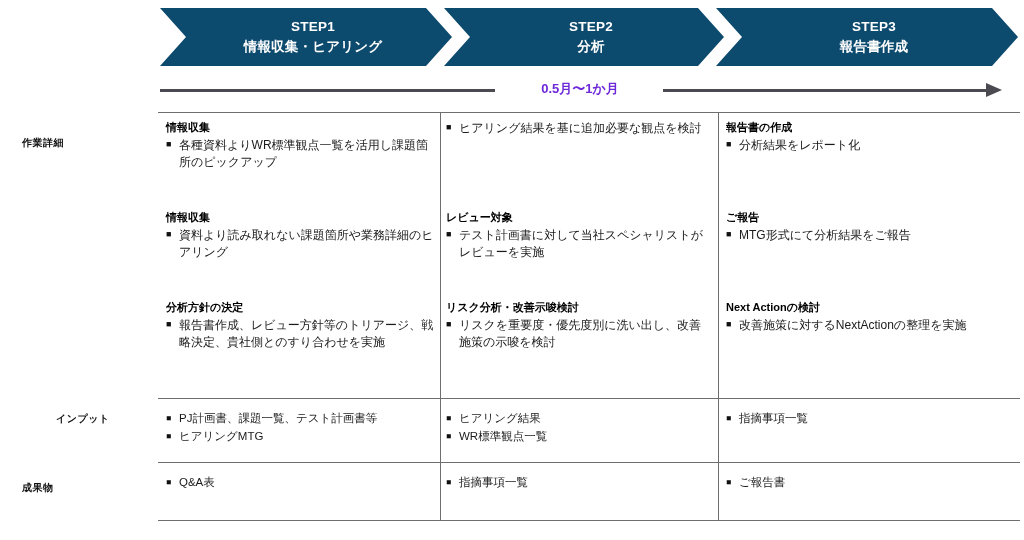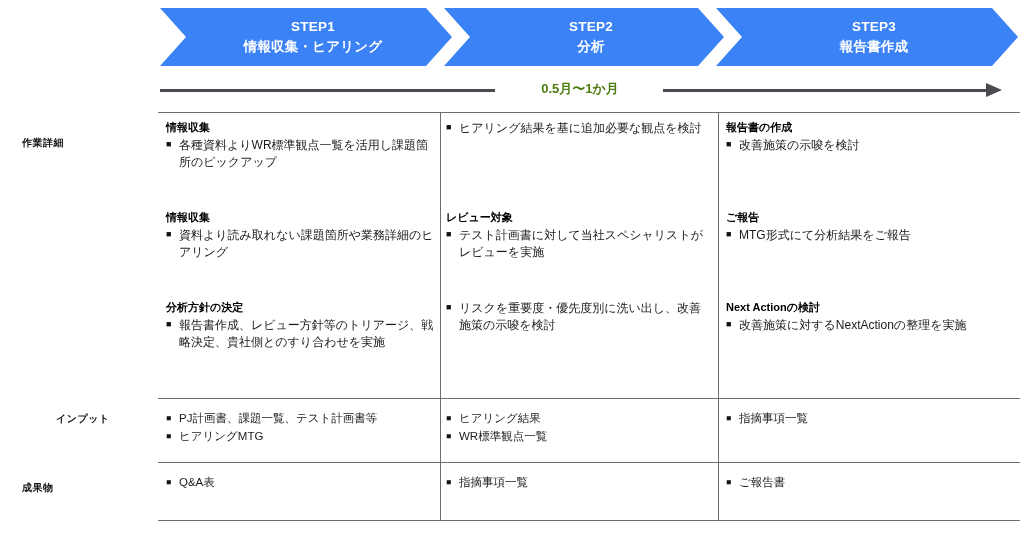--- a/index.html
+++ b/index.html
@@ -21,21 +21,21 @@
     position: absolute;
     left: 160px;
     top: 8px;
     width: 858px;
     height: 58px;
   }
   .chevron {
     position: absolute;
     top: 0;
     height: 58px;
-    background: #3b82f6;
+    background: #0c4a6e;
     display: flex;
     align-items: center;
     justify-content: center;
     text-align: center;
     color: #ffffff;
     -webkit-clip-path: polygon(0 0, calc(100% - 26px) 0, 100% 50%, calc(100% - 26px) 100%, 0 100%, 26px 50%);
     clip-path: polygon(0 0, calc(100% - 26px) 0, 100% 50%, calc(100% - 26px) 100%, 0 100%, 26px 50%);
   }
   .chevron.c1 { left: 0px;   width: 292px; }
   .chevron.c2 { left: 284px; width: 280px; }
@@ -77,21 +77,21 @@
     border-left: 16px solid #4a4a50;
   }
   .tl-label {
     position: absolute;
     left: 342px;
     top: 4px;
     width: 156px;
     text-align: center;
     font-size: 13px;
     font-weight: bold;
-    color: #4d7c0f;
+    color: #6d28d9;
   }
 
   
   .grid {
     position: absolute;
     left: 158px;
     top: 112px;
     width: 862px;
     height: 412px;
   }
@@ -282,20 +282,21 @@
 
     <div class="task-block tb-2">
       <div class="task-title">レビュー対象</div>
       <div class="bullet-row">
         <span class="bullet-mark">■</span>
         <span class="bullet-text">テスト計画書に対して当社スペシャリストがレビューを実施</span>
       </div>
     </div>
 
     <div class="task-block tb-3">
+      <div class="task-title">リスク分析・改善示唆検討</div>
       <div class="bullet-row">
         <span class="bullet-mark">■</span>
         <span class="bullet-text">リスクを重要度・優先度別に洗い出し、改善施策の示唆を検討</span>
       </div>
     </div>
 
     <div class="io-block io-input">
       <div class="bullet-row">
         <span class="bullet-mark">■</span>
         <span class="bullet-text">ヒアリング結果</span>
@@ -313,21 +314,21 @@
       </div>
     </div>
   </div>
 
   <div class="col col3">
 
     <div class="task-block tb-1">
       <div class="task-title">報告書の作成</div>
       <div class="bullet-row">
         <span class="bullet-mark">■</span>
-        <span class="bullet-text">改善施策の示唆を検討</span>
+        <span class="bullet-text">分析結果をレポート化</span>
       </div>
     </div>
 
     <div class="task-block tb-2">
       <div class="task-title">ご報告</div>
       <div class="bullet-row">
         <span class="bullet-mark">■</span>
         <span class="bullet-text">MTG形式にて分析結果をご報告</span>
       </div>
     </div>

